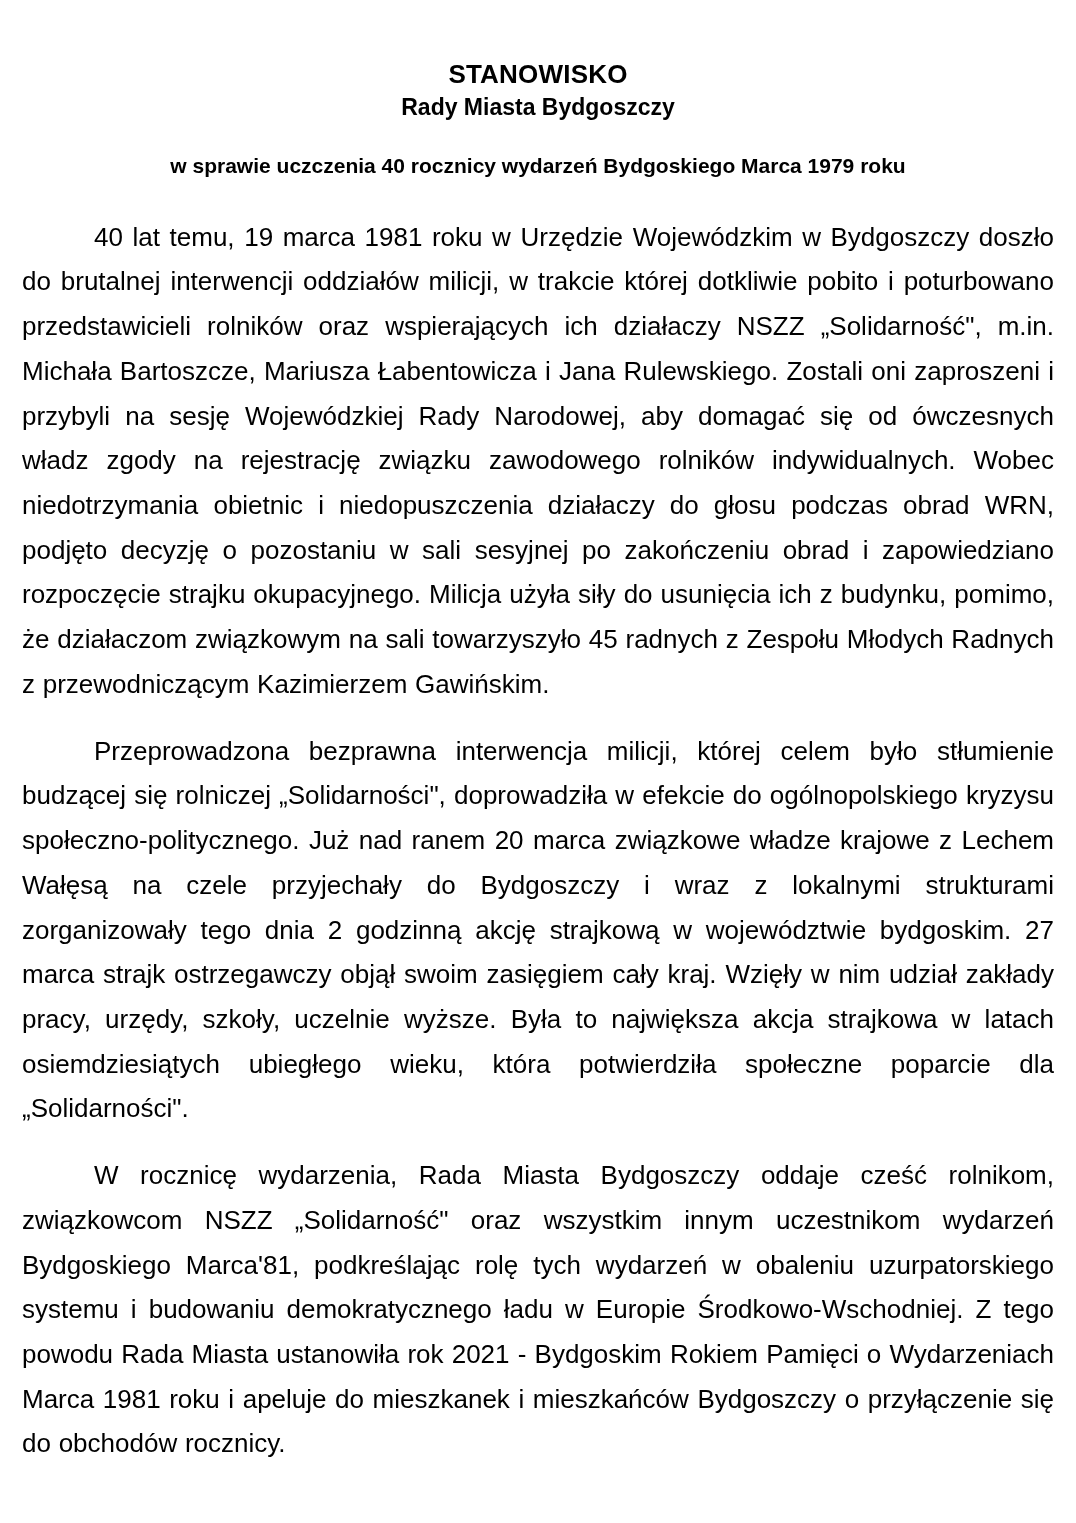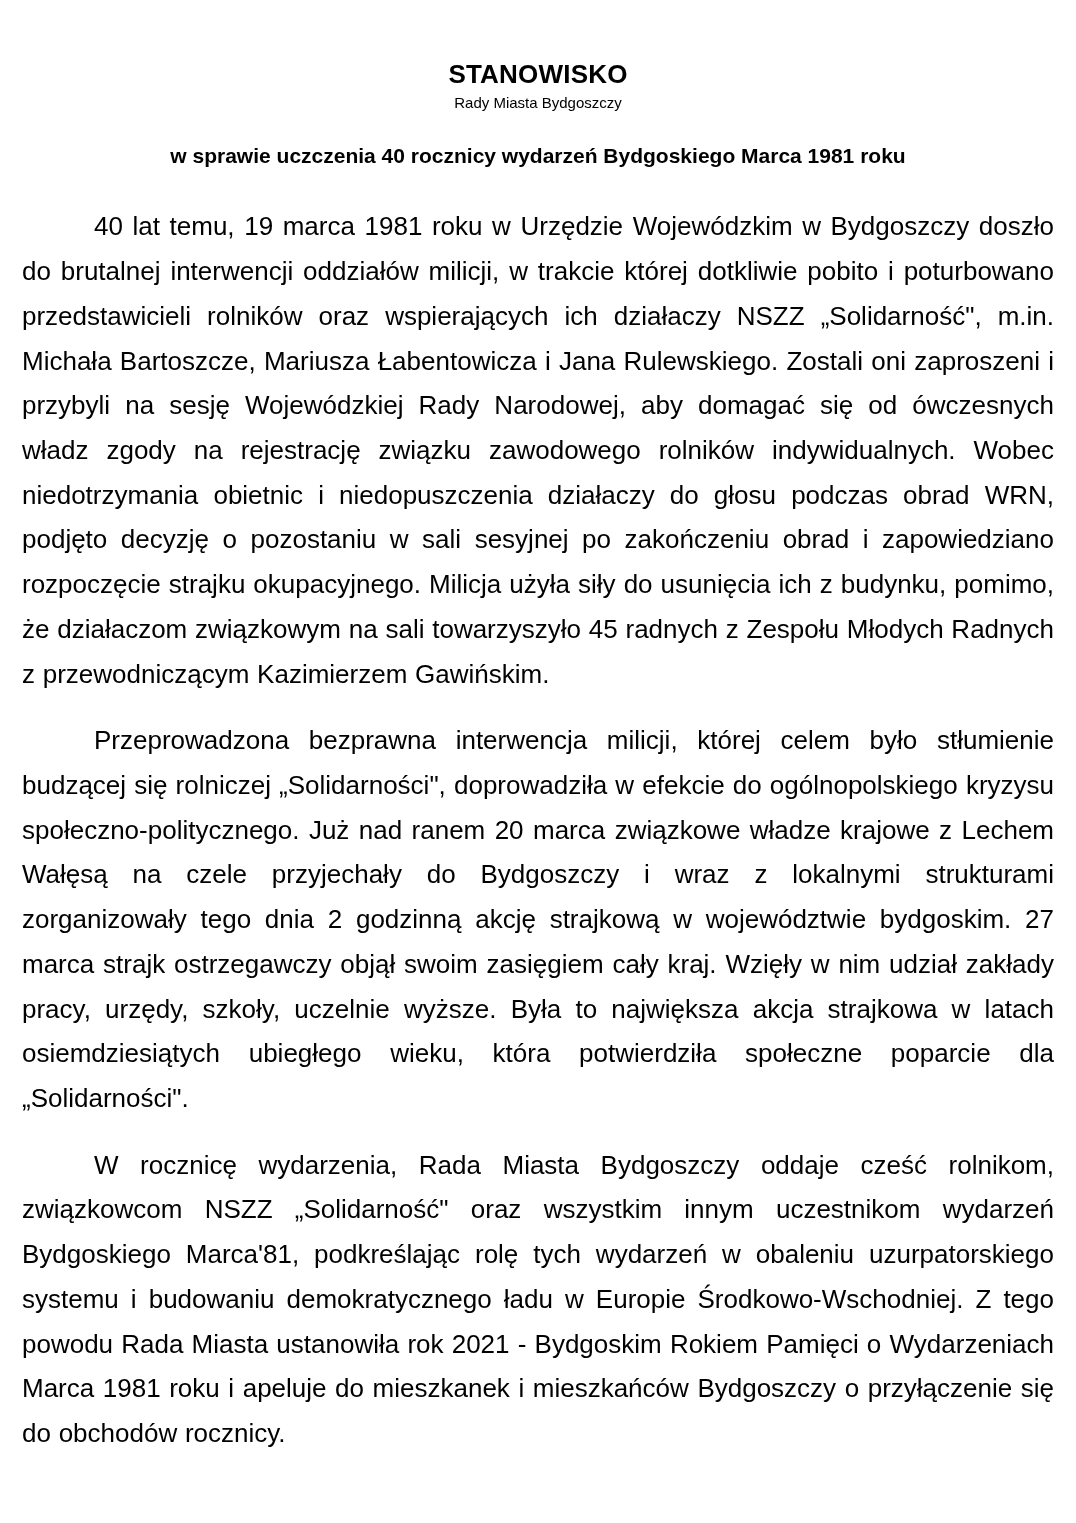--- a/index.html
+++ b/index.html
@@ -26,22 +26,22 @@
     text-align: center;
     margin-top: 8px;
   }
   .title-main {
     font-size: 26px;
     font-weight: bold;
     line-height: 1.25;
     letter-spacing: 0.2px;
   }
   .title-sub {
-    font-size: 15px;
-    font-weight: normal;
+    font-size: 23px;
+    font-weight: bold;
     line-height: 1.3;
     margin-top: 2px;
   }
   .subject {
     text-align: center;
     font-size: 21px;
     font-weight: bold;
     margin-top: 30px;
     line-height: 1.35;
   }
@@ -78,21 +78,21 @@
 </head>
 <body>
 
 <div class="page">
 
   <div class="title-block">
     <div class="title-main">STANOWISKO</div>
     <div class="title-sub">Rady Miasta Bydgoszczy</div>
   </div>
 
-  <div class="subject">w sprawie uczczenia 40 rocznicy wydarzeń Bydgoskiego Marca 1981 roku</div>
+  <div class="subject">w sprawie uczczenia 40 rocznicy wydarzeń Bydgoskiego Marca 1979 roku</div>
 
   <div class="body-text">
     <p class="para">40 lat temu, 19 marca 1981 roku w Urzędzie Wojewódzkim w Bydgoszczy doszło do brutalnej interwencji oddziałów milicji, w trakcie której dotkliwie pobito i poturbowano przedstawicieli rolników oraz wspierających ich działaczy NSZZ „Solidarność", m.in. Michała Bartoszcze, Mariusza Łabentowicza i Jana Rulewskiego. Zostali oni zaproszeni i przybyli na sesję Wojewódzkiej Rady Narodowej, aby domagać się od ówczesnych władz zgody na rejestrację związku zawodowego rolników indywidualnych. Wobec niedotrzymania obietnic i niedopuszczenia działaczy do głosu podczas obrad WRN, podjęto decyzję o pozostaniu w sali sesyjnej po zakończeniu obrad i zapowiedziano rozpoczęcie strajku okupacyjnego. Milicja użyła siły do usunięcia ich z budynku, pomimo, że działaczom związkowym na sali towarzyszyło 45 radnych z Zespołu Młodych Radnych z przewodniczącym Kazimierzem Gawińskim.</p>
     <p class="para">Przeprowadzona bezprawna interwencja milicji, której celem było stłumienie budzącej się rolniczej „Solidarności", doprowadziła w efekcie do ogólnopolskiego kryzysu społeczno-politycznego. Już nad ranem 20 marca związkowe władze krajowe z Lechem Wałęsą na czele przyjechały do Bydgoszczy i wraz z lokalnymi strukturami zorganizowały tego dnia 2 godzinną akcję strajkową w województwie bydgoskim. 27 marca strajk ostrzegawczy objął swoim zasięgiem cały kraj. Wzięły w nim udział zakłady pracy, urzędy, szkoły, uczelnie wyższe. Była to największa akcja strajkowa w latach osiemdziesiątych ubiegłego wieku, która potwierdziła społeczne poparcie dla „Solidarności".</p>
     <p class="para">W rocznicę wydarzenia, Rada Miasta Bydgoszczy oddaje cześć rolnikom, związkowcom NSZZ „Solidarność" oraz wszystkim innym uczestnikom wydarzeń Bydgoskiego Marca'81, podkreślając rolę tych wydarzeń w obaleniu uzurpatorskiego systemu i budowaniu demokratycznego ładu w Europie Środkowo-Wschodniej. Z tego powodu Rada Miasta ustanowiła rok 2021 - Bydgoskim Rokiem Pamięci o Wydarzeniach Marca 1981 roku i apeluje do mieszkanek i mieszkańców Bydgoszczy o przyłączenie się do obchodów rocznicy.</p>
   </div>
 
   <div class="signature">
     <div class="sig-line">Przewodnicząca Rady Miasta Bydgoszczy</div>
     <div class="sig-name">Europie Matowska</div>

